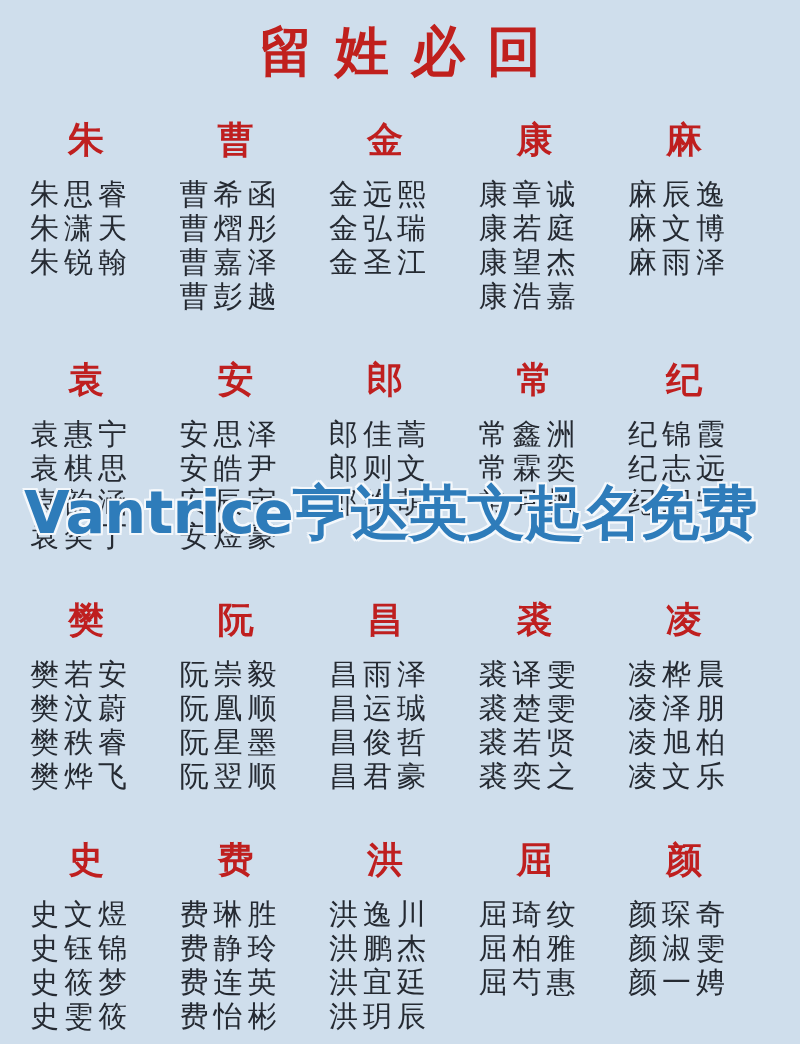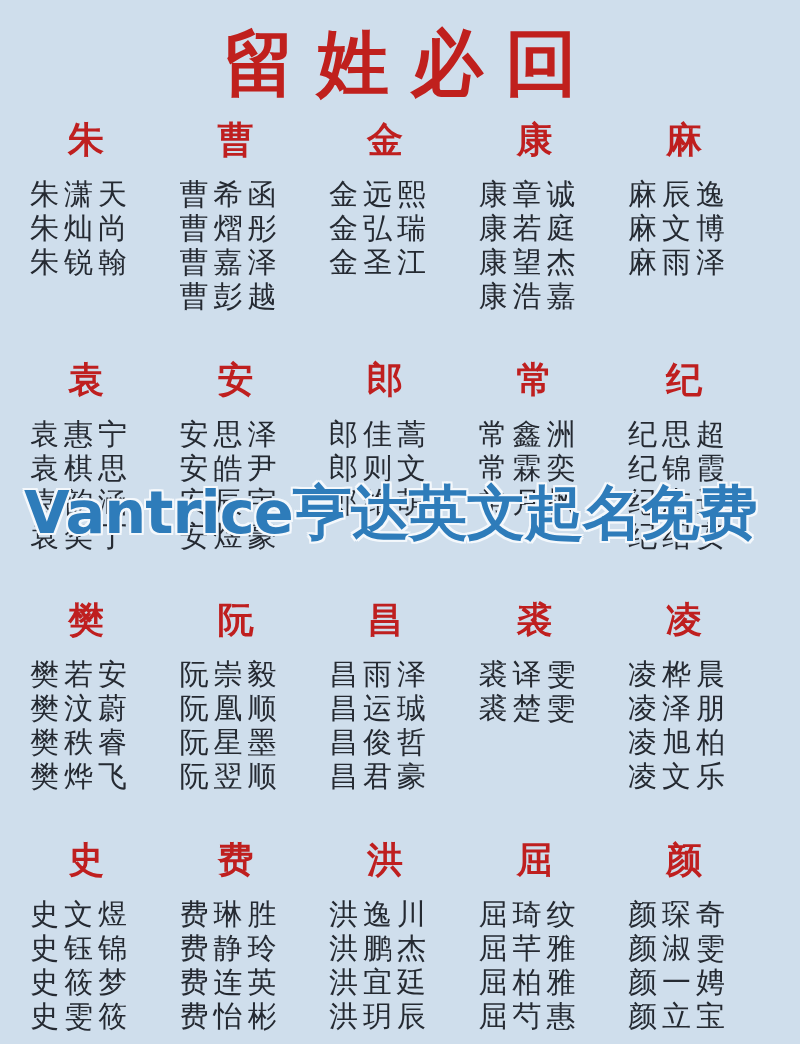--- a/index.html
+++ b/index.html
@@ -7,21 +7,21 @@
     position:relative;
     width:800px; height:1044px;
     background:#cfdeec;
     overflow:hidden;
     font-family:"Liberation Sans", sans-serif;
   }
   .title {
     padding-top:16px;
     height:70px;
     text-align:center;
-    font-size:72px;
+    font-size:54px;
     font-weight:bold;
     color:#c0201d;
     letter-spacing:22px;
     text-indent:22px;
     font-family:"Liberation Serif", serif;
   }
   .groups { padding:0 30px; }
   .group-row {
     display:flex;
     justify-content:space-between;
@@ -67,22 +67,22 @@
 </style>
 </head>
 <body>
 
 <div class="page">
   <div class="title">留姓必回</div>
   <div class="groups">
       <div class="group-row">
         <div class="name-col">
           <div class="surname">朱</div>
+          <div class="name-line">朱思睿</div>
           <div class="name-line">朱潇天</div>
-          <div class="name-line">朱灿尚</div>
           <div class="name-line">朱锐翰</div>
         </div>
         <div class="name-col">
           <div class="surname">曹</div>
           <div class="name-line">曹希函</div>
           <div class="name-line">曹熠彤</div>
           <div class="name-line">曹嘉泽</div>
           <div class="name-line">曹彭越</div>
         </div>
         <div class="name-col">
@@ -127,21 +127,20 @@
           <div class="name-line">郎维萌</div>
         </div>
         <div class="name-col">
           <div class="surname">常</div>
           <div class="name-line">常鑫洲</div>
           <div class="name-line">常霖奕</div>
           <div class="name-line">常月枫</div>
         </div>
         <div class="name-col">
           <div class="surname">纪</div>
-          <div class="name-line">纪思超</div>
           <div class="name-line">纪锦霞</div>
           <div class="name-line">纪志远</div>
           <div class="name-line">纪绍安</div>
         </div>
       </div>
       <div class="group-row">
         <div class="name-col">
           <div class="surname">樊</div>
           <div class="name-line">樊若安</div>
           <div class="name-line">樊汶蔚</div>
@@ -159,20 +158,22 @@
           <div class="surname">昌</div>
           <div class="name-line">昌雨泽</div>
           <div class="name-line">昌运珹</div>
           <div class="name-line">昌俊哲</div>
           <div class="name-line">昌君豪</div>
         </div>
         <div class="name-col">
           <div class="surname">裘</div>
           <div class="name-line">裘译雯</div>
           <div class="name-line">裘楚雯</div>
+          <div class="name-line">裘若贤</div>
+          <div class="name-line">裘奕之</div>
         </div>
         <div class="name-col">
           <div class="surname">凌</div>
           <div class="name-line">凌桦晨</div>
           <div class="name-line">凌泽朋</div>
           <div class="name-line">凌旭柏</div>
           <div class="name-line">凌文乐</div>
         </div>
       </div>
       <div class="group-row">
@@ -193,27 +194,25 @@
         <div class="name-col">
           <div class="surname">洪</div>
           <div class="name-line">洪逸川</div>
           <div class="name-line">洪鹏杰</div>
           <div class="name-line">洪宜廷</div>
           <div class="name-line">洪玥辰</div>
         </div>
         <div class="name-col">
           <div class="surname">屈</div>
           <div class="name-line">屈琦纹</div>
-          <div class="name-line">屈芊雅</div>
           <div class="name-line">屈柏雅</div>
           <div class="name-line">屈芍惠</div>
         </div>
         <div class="name-col">
           <div class="surname">颜</div>
           <div class="name-line">颜琛奇</div>
           <div class="name-line">颜淑雯</div>
           <div class="name-line">颜一娉</div>
-          <div class="name-line">颜立宝</div>
         </div>
       </div>
     </div>
   <div class="watermark">Vantrice亨达英文起名免费</div>
 </div>
 
 </body></html>

